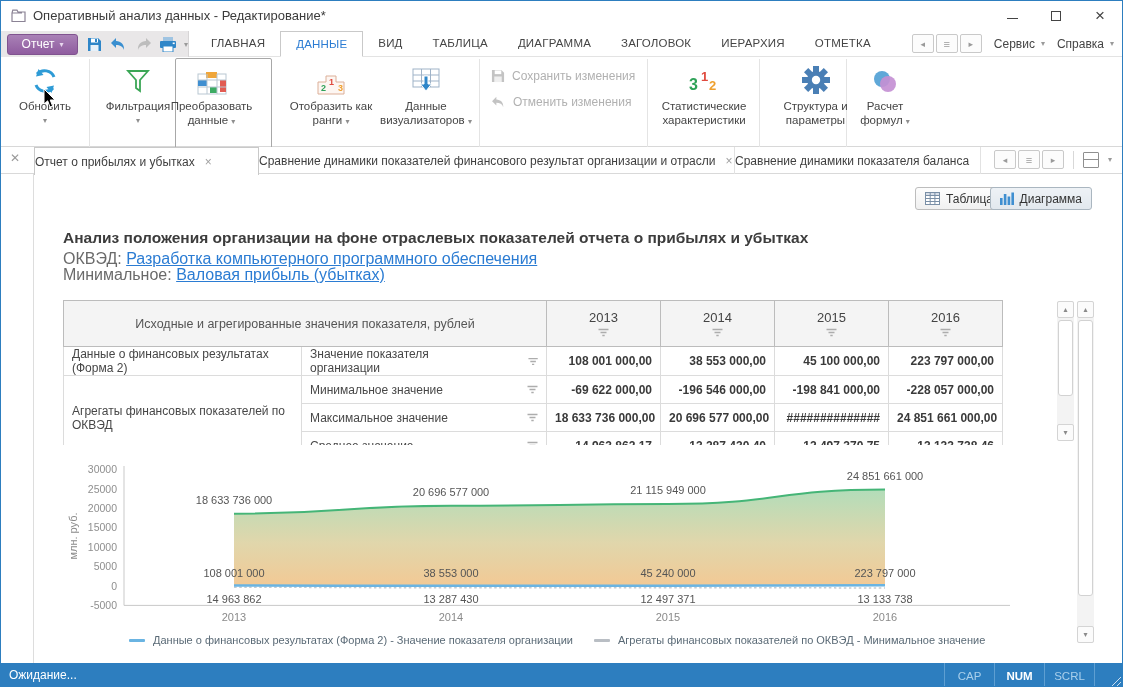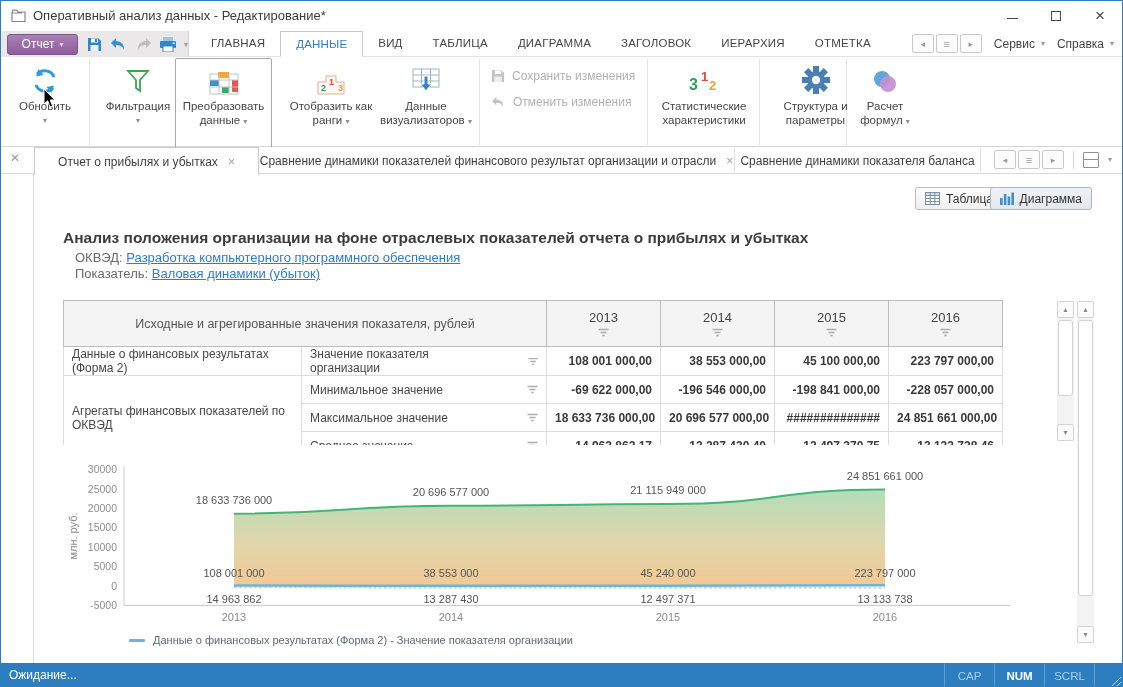--- a/index.html
+++ b/index.html
@@ -47,37 +47,37 @@
   .edit-row { position:absolute; left:490px; display:flex; align-items:center; gap:7px; font-size:12px; color:#b1b1b1; }
   .stats-icon { position:relative; width:30px; height:26px; font-weight:bold; font-family:"Liberation Sans",sans-serif; }
   .stats-icon .n3 { position:absolute; left:0; top:7px; color:#2ea258; font-size:16px; }
   .stats-icon .n1 { position:absolute; left:12px; top:0; color:#e04b3f; font-size:13px; }
   .stats-icon .n2 { position:absolute; left:20px; top:9px; color:#efa02e; font-size:13px; }
 
   
   .doctabs { position:absolute; left:0; top:146px; width:100%; height:27px; background:#fff; border-bottom:1px solid #d9d9d9; }
   .rail-close { position:absolute; left:9px; top:150px; color:#9a9a9a; font-size:12px; }
   .rail-expand { position:absolute; left:7px; top:169px; color:#9a9a9a; font-size:11px; }
-  .dtab { position:absolute; top:0; height:27px; font-size:12px; color:#3f3f3f; display:flex; align-items:center; justify-content:center; gap:10px; }
+  .dtab { position:absolute; top:0; height:27px; font-size:12px; color:#3f3f3f; display:flex; align-items:center; justify-content:flex-start; gap:10px; }
   .dtab .x { color:#a0a0a0; font-size:12px; }
   .dtab.active { border:1px solid #c9c9c9; border-bottom:none; background:#fff; height:28px; z-index:2; }
   .dtab.plain { border-right:1px solid #e2e2e2; overflow:hidden; white-space:nowrap; }
   .doctabs-right { position:absolute; right:10px; top:3px; display:flex; align-items:center; gap:9px; }
   .vsep { width:1px; height:18px; background:#d8d8d8; }
   .split-icon { width:16px; height:16px; border:1px solid #8f8f8f; border-radius:1px; position:relative; }
   .split-icon:before { content:""; position:absolute; left:0; right:0; top:6px; border-top:1px solid #8f8f8f; }
 
   
   .content { position:absolute; left:0; top:173px; width:100%; height:489px; background:#fff; }
   .left-rail-line { position:absolute; left:32px; top:0; width:1px; height:489px; background:#ddd; }
   .toggle-btn { position:absolute; top:13px; height:23px; border:1px solid #bdbdbd; border-radius:3px;
     background:linear-gradient(#fdfdfd,#f0f0f0); font-size:12px; color:#333; display:flex; align-items:center; gap:6px; padding:0 9px; }
   .toggle-btn.pressed { background:linear-gradient(#eef2f6,#e2e8ee); border-color:#aab6c0; }
   .rep-title { position:absolute; left:62px; top:55px; font-size:15.5px; font-weight:bold; color:#3c3c3c; }
-  .rep-line { position:absolute; left:74px; font-size:13px; color:#6a6a6a; }
+  .rep-line { position:absolute; left:62px; font-size:16px; color:#6a6a6a; }
   .rep-line a { color:#2b7cd3; text-decoration:underline; }
 
   
   .table-clip { position:absolute; left:62px; top:126px; width:941px; height:145px; overflow:hidden; }
   table.grid { border-collapse:collapse; table-layout:fixed; width:939px; }
   .grid th, .grid td { border:1px solid #dcdcdc; font-weight:normal; }
   .grid thead th { border-color:#bcbcbc; background:#f4f4f4; height:46px; color:#555; font-size:12.5px; }
   .grid thead th.year { font-size:13px; color:#444; }
   .grid tbody td { height:28px; font-size:12px; color:#404040; background:#fff; padding:0 8px; }
   .grid td.num { text-align:right; font-weight:bold; color:#3a3a3a; white-space:nowrap; }
@@ -217,21 +217,21 @@
       <div class="ricon">
         <svg width="24" height="26" viewBox="0 0 24 26">
             <path d="M2,2 L22,2 L14,11 L14,22 L10,19 L10,11 Z" fill="#fdfdfd" stroke="#3aa655" stroke-width="1.8"></path>
           </svg>
       </div>
       <div class="rlabel">Фильтрация</div>
       <span class="caret-below">▾</span>
     </div>
 
     <div class="hoverbox"></div>
-    <div class="rbtn" style="left:176px;width:93px;">
+    <div class="rbtn" style="left:164px;width:93px;">
       <div class="ricon">
         <svg width="30" height="24" viewBox="0 0 30 24">
             <g stroke="#b9c7d2" fill="#fff">
               <rect x="1" y="3" width="28" height="20"></rect>
             </g>
             <rect x="9" y="1" width="11" height="6" fill="#f0a63a"></rect>
             <rect x="1" y="9" width="9" height="6" fill="#3f8fd1"></rect>
             <rect x="23" y="9" width="6" height="12" fill="#e25b52"></rect>
             <rect x="13" y="16" width="7" height="6" fill="#3cab63"></rect>
             <g stroke="#b9c7d2" fill="none">
@@ -383,22 +383,22 @@
         </svg>
       <span>Диаграмма</span>
     </div>
 
     <div class="rep-title">Анализ положения организации на фоне отраслевых показателей отчета о прибылях и убытках</div>
     <div class="rep-line" style="top:76px;">
       <span>ОКВЭД:</span>
       <a href="#">Разработка компьютерного программного обеспечения</a>
     </div>
     <div class="rep-line" style="top:92px;">
-      <span>Показатель:</span>
-      <a href="#">Валовая динамики (убыток)</a>
+      <span>Минимальное:</span>
+      <a href="#">Валовая прибыль (убытках)</a>
     </div>
 
     <div class="table-clip">
       <table class="grid" id="data-table">
           <colgroup>
             <col style="width:238px">
             <col style="width:245px">
             <col style="width:114px">
             <col style="width:114px">
             <col style="width:114px">
@@ -570,20 +570,24 @@
         <text x="171" y="165" text-anchor="middle" font-size="11" fill="#8a8a8a">2013</text>
         <text x="388" y="165" text-anchor="middle" font-size="11" fill="#8a8a8a">2014</text>
         <text x="605" y="165" text-anchor="middle" font-size="11" fill="#8a8a8a">2015</text>
         <text x="822" y="165" text-anchor="middle" font-size="11" fill="#8a8a8a">2016</text>
       </svg>
 
     <div class="legend-item" style="left:128px;">
       <span class="dash" id="legend-dash-0" style="background: rgb(106, 180, 226);"></span>
       <span id="legend-label-0">Данные о финансовых результатах (Форма 2) - Значение показателя организации</span>
     </div>
+    <div class="legend-item" style="left:593px;">
+      <span class="dash" id="legend-dash-1" style="background: rgb(185, 190, 196);"></span>
+      <span id="legend-label-1">Агрегаты финансовых показателей по ОКВЭД - Минимальное значение</span>
+    </div>
   </div>
 
   <div class="statusbar">
     <span class="status-text">Ожидание...</span>
     <div class="indicators" id="indicators">
         <div class="ind">CAP</div>
         <div class="ind active">NUM</div>
         <div class="ind">SCRL</div>
         <div class="ind" style="width: 14px;"></div>
       </div>

